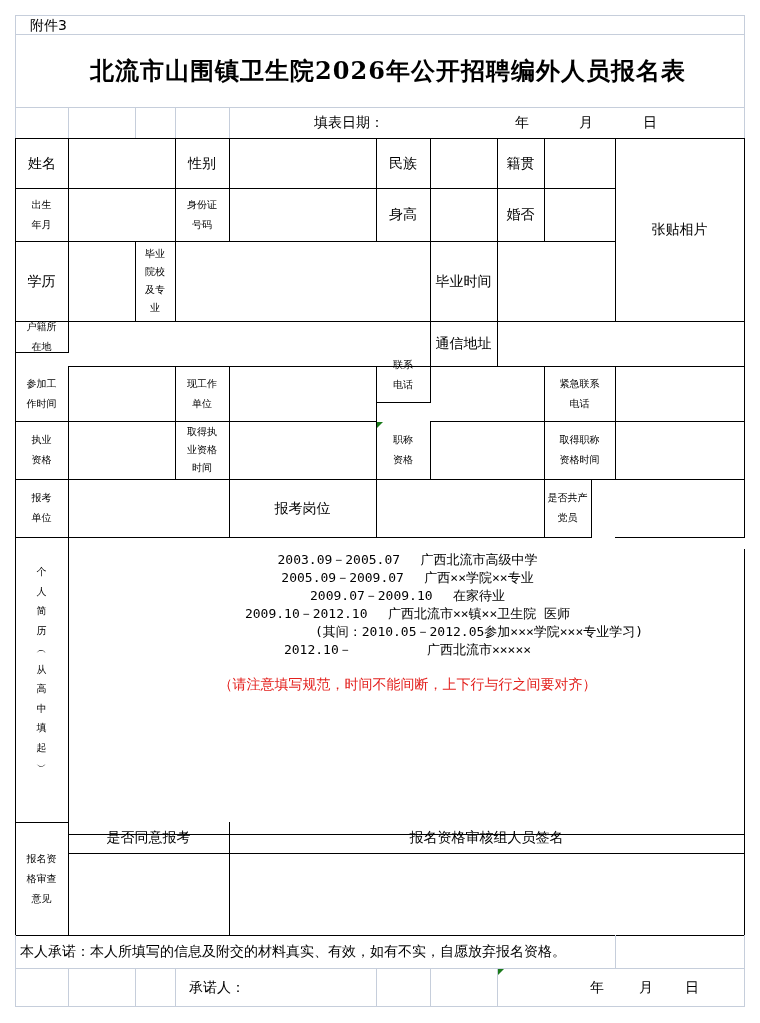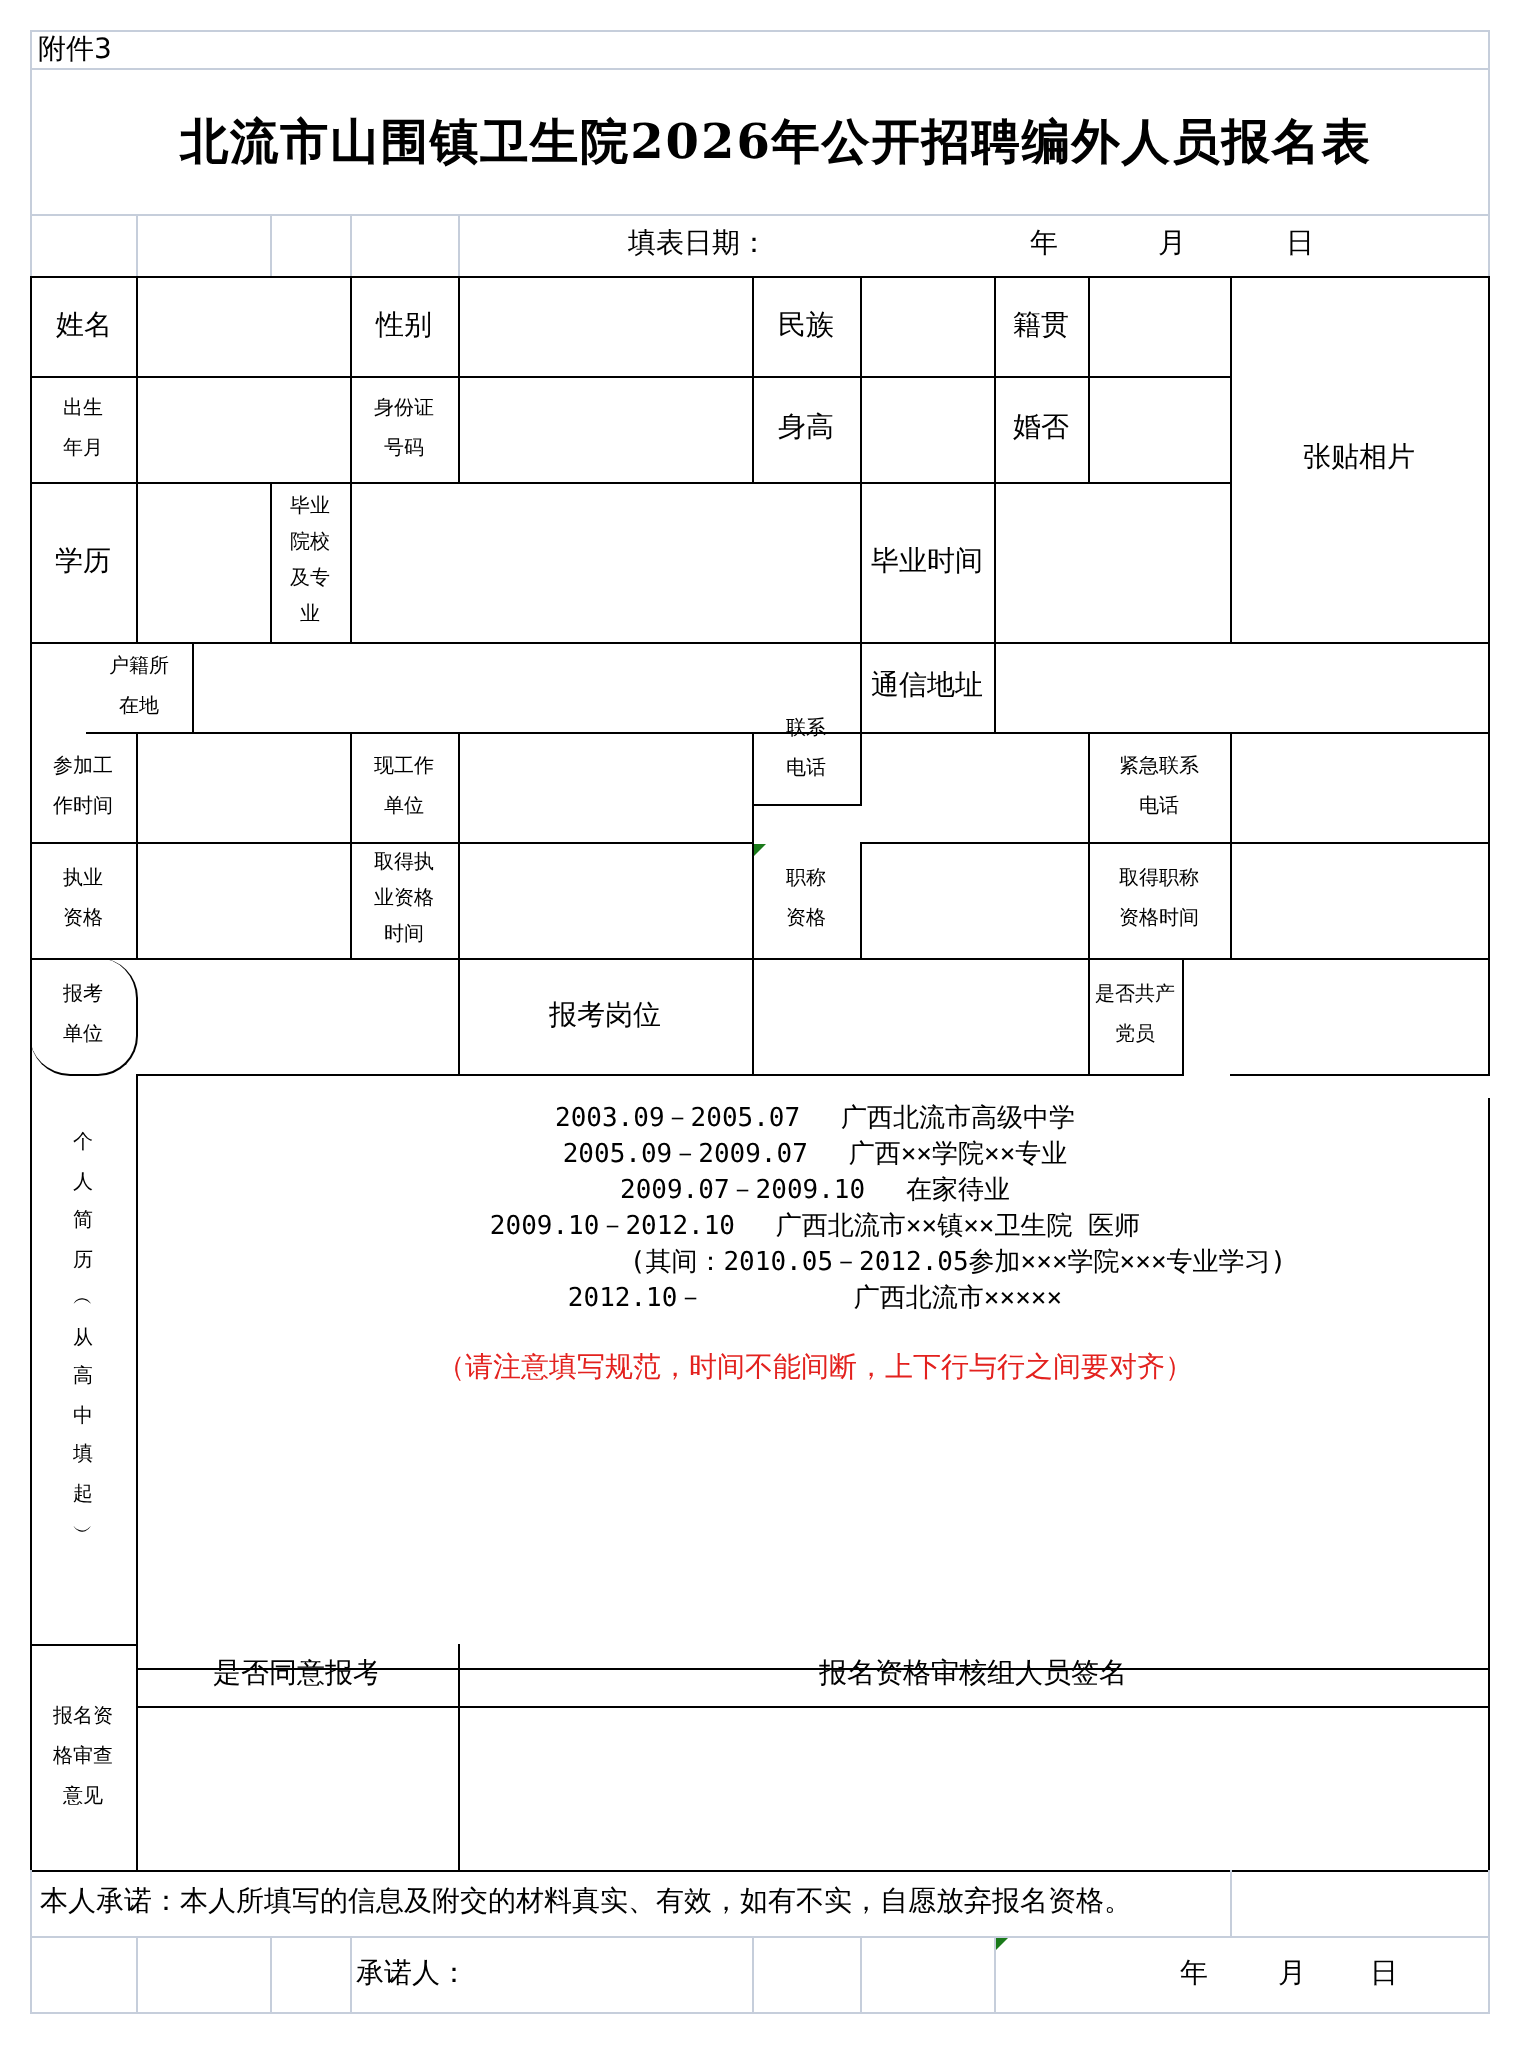--- a/index.html
+++ b/index.html
@@ -6,21 +6,21 @@
   body { width:760px; height:1023px; position:relative; overflow:hidden;
          font-family:"DejaVu Sans", "Liberation Sans", sans-serif; color:#000; }
   .sheet { position:absolute; left:0; top:0; width:760px; height:1023px; }
   .c { position:absolute; box-sizing:border-box; display:flex; align-items:center; justify-content:center;
        text-align:center; font-size:14px; line-height:19px; }
   
   .g { border-right:1px solid #c6cedb; border-bottom:1px solid #c6cedb;padding-left:16px; }
   
   .b { border-right:1px solid #000; border-bottom:1px solid #000; }
   .title { font-family:"DejaVu Serif","Liberation Serif",serif; font-weight:bold; font-size:24px; letter-spacing:1px; }
-  .left { justify-content:flex-start; text-align:left; padding-left:3px; }
+  .left { justify-content:flex-start; text-align:left; padding-left:14px; }
   .vtext { flex-direction:column; font-size:10px; line-height:20px; }
   .resume { align-items:center; justify-content:flex-start; flex-direction:column; padding:2px 0 0 3px;
             font-family:"DejaVu Sans Mono","Liberation Mono",monospace; font-size:13px; line-height:18px; text-align:left;margin-top:12px; }
   .rrow { display:flex; white-space:pre; }
   .rdate { width:143px; }
   .note { color:#e3211e; font-family:"DejaVu Sans","Liberation Sans",sans-serif; font-size:14px; margin-top:16px; white-space:pre; }
   .tri { position:absolute; width:0; height:0; border-top:6px solid #1a7a1a; border-right:6px solid transparent; }
 </style>
 </head>
 <body>
@@ -74,21 +74,21 @@
   <div class="c b vtext" style="left:135px;top:241px;width:41px;height:81px;line-height:18px;">
     <span>毕业</span>
     <span>院校</span>
     <span>及专</span>
     <span>业</span>
   </div>
   <div class="c b" style="left:175px;top:241px;width:256px;height:81px;"></div>
   <div class="c b" style="left:430px;top:241px;width:68px;height:81px;">毕业时间</div>
   <div class="c b" style="left:497px;top:241px;width:119px;height:81px;"></div>
 
-  <div class="c b vtext" style="left:15px;top:321px;width:54px;height:46px;margin-left:28px;">
+  <div class="c b vtext" style="left:15px;top:321px;width:54px;height:32px;">
     <span>户籍所</span>
     <span>在地</span>
   </div>
   <div class="c b" style="left:68px;top:321px;width:363px;height:46px;"></div>
   <div class="c b" style="left:430px;top:321px;width:68px;height:46px;">通信地址</div>
   <div class="c b" style="left:497px;top:321px;width:248px;height:46px;"></div>
 
   <div class="c b vtext" style="left:15px;top:366px;width:54px;height:56px;">
     <span>参加工</span>
     <span>作时间</span>
@@ -126,21 +126,21 @@
     <span>资格</span>
   </div>
   <div class="tri" style="left:377px;top:422px;"></div>
   <div class="c b" style="left:430px;top:421px;width:115px;height:59px;"></div>
   <div class="c b vtext" style="left:544px;top:421px;width:72px;height:59px;">
     <span>取得职称</span>
     <span>资格时间</span>
   </div>
   <div class="c b" style="left:615px;top:421px;width:130px;height:59px;"></div>
 
-  <div class="c b vtext" style="left:15px;top:479px;width:54px;height:59px;border-radius:20px;">
+  <div class="c b vtext" style="left:15px;top:479px;width:54px;height:59px;">
     <span>报考</span>
     <span>单位</span>
   </div>
   <div class="c b" style="left:68px;top:479px;width:162px;height:59px;"></div>
   <div class="c b" style="left:229px;top:479px;width:148px;height:59px;">报考岗位</div>
   <div class="c b" style="left:376px;top:479px;width:169px;height:59px;"></div>
   <div class="c b vtext" style="left:544px;top:479px;width:48px;height:59px;">
     <span>是否共产</span>
     <span>党员</span>
   </div>

